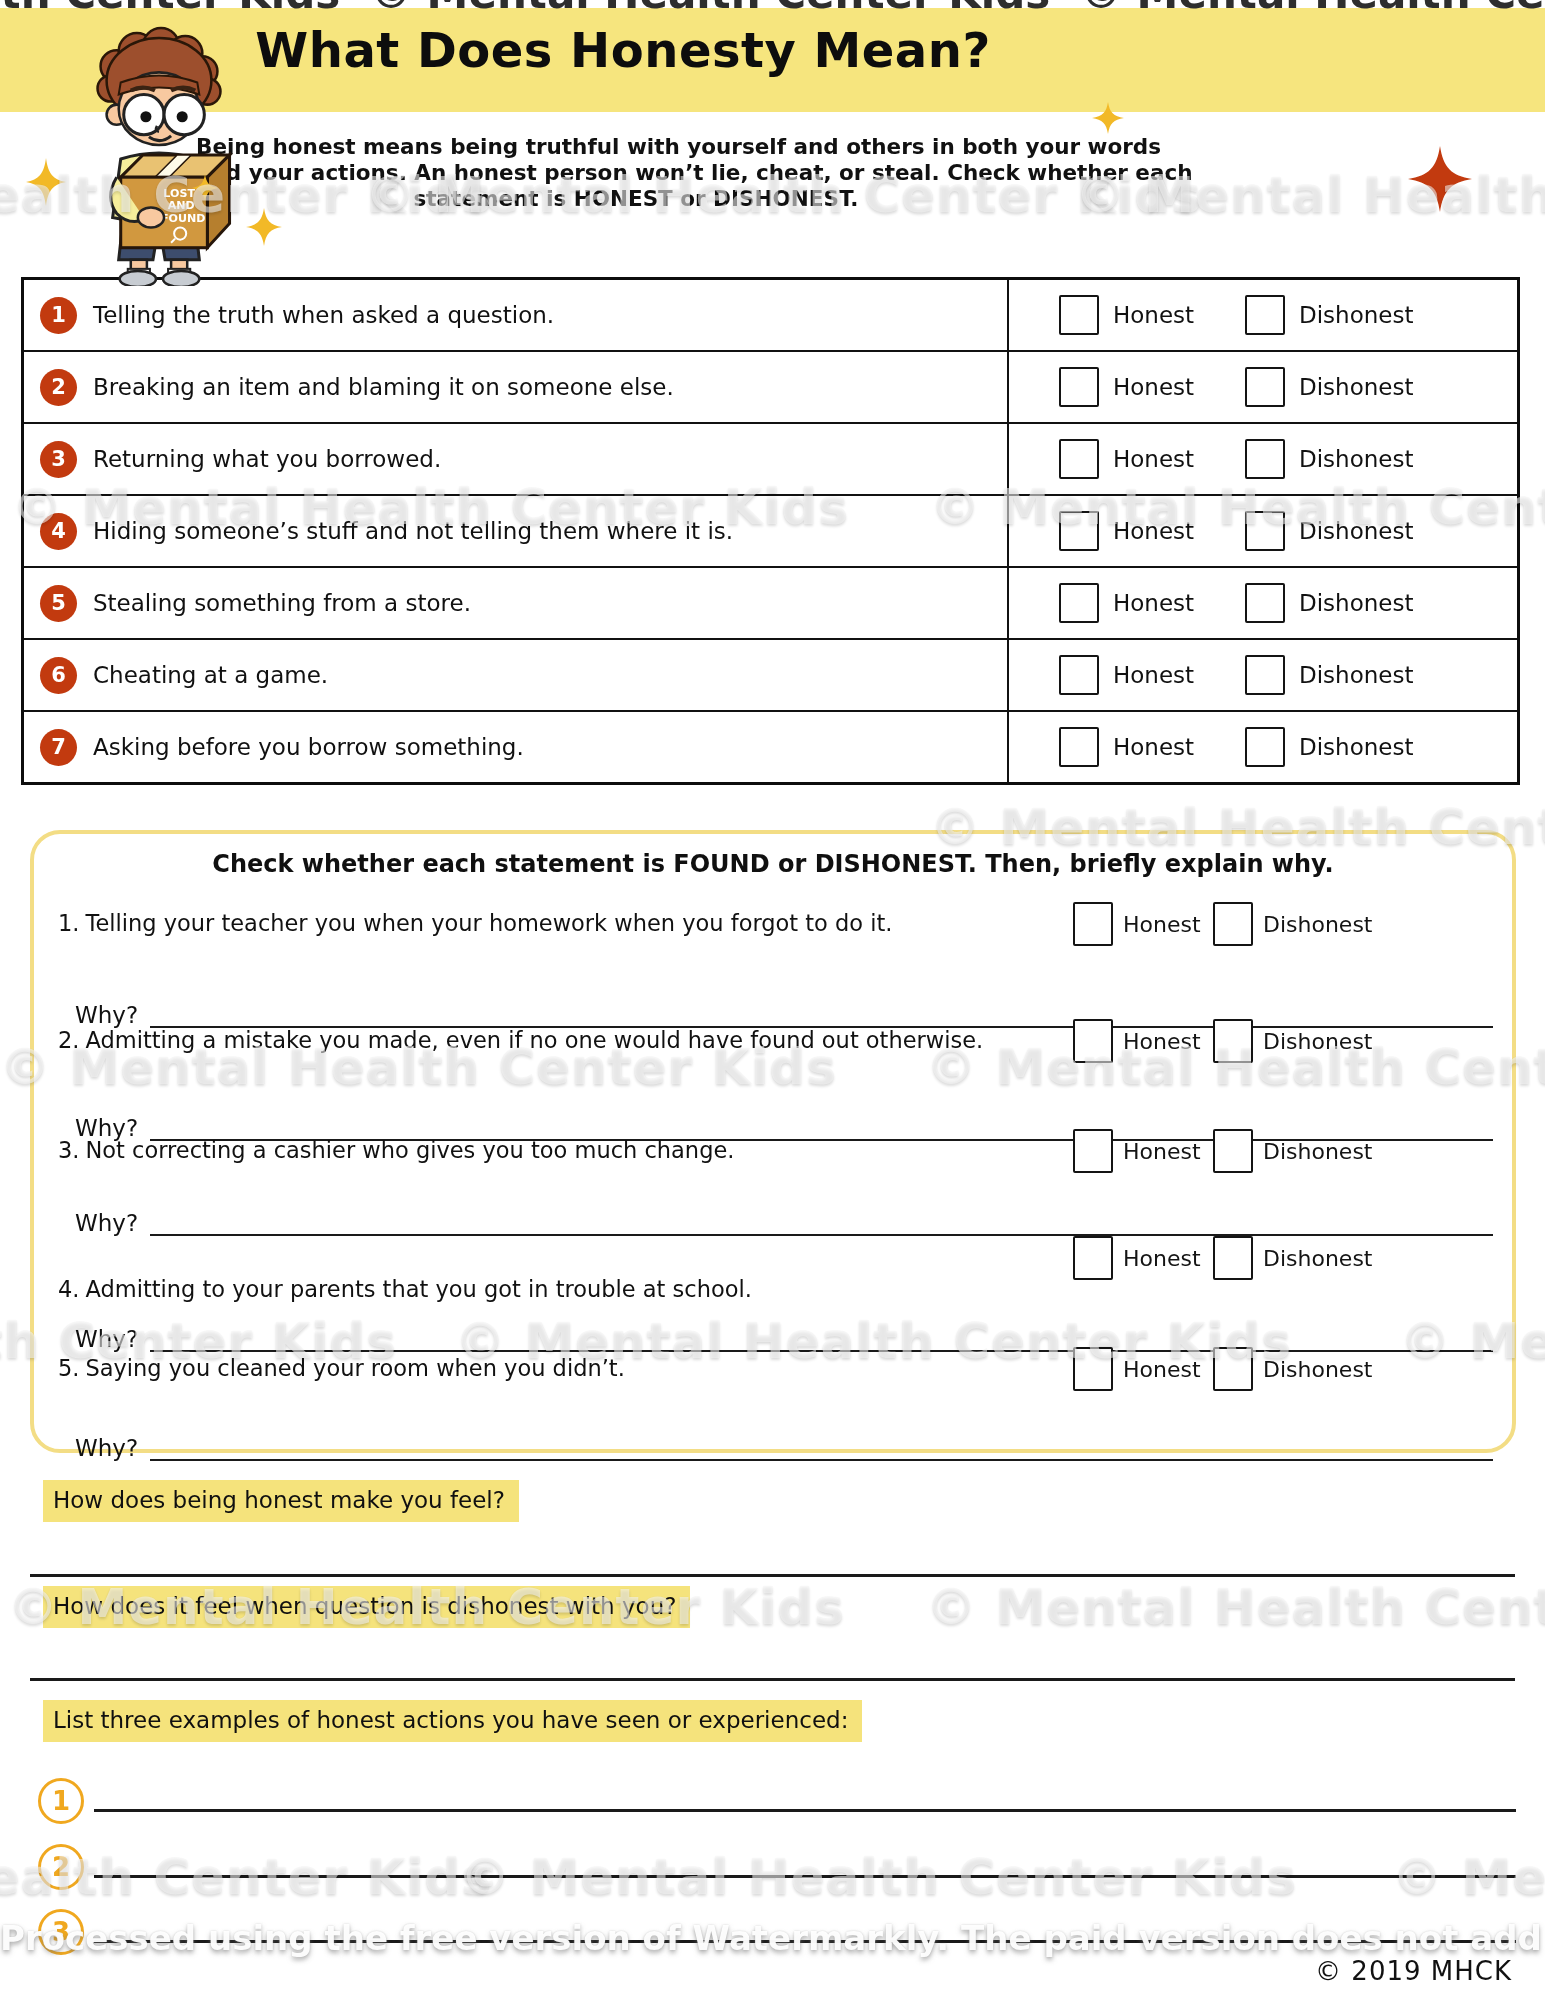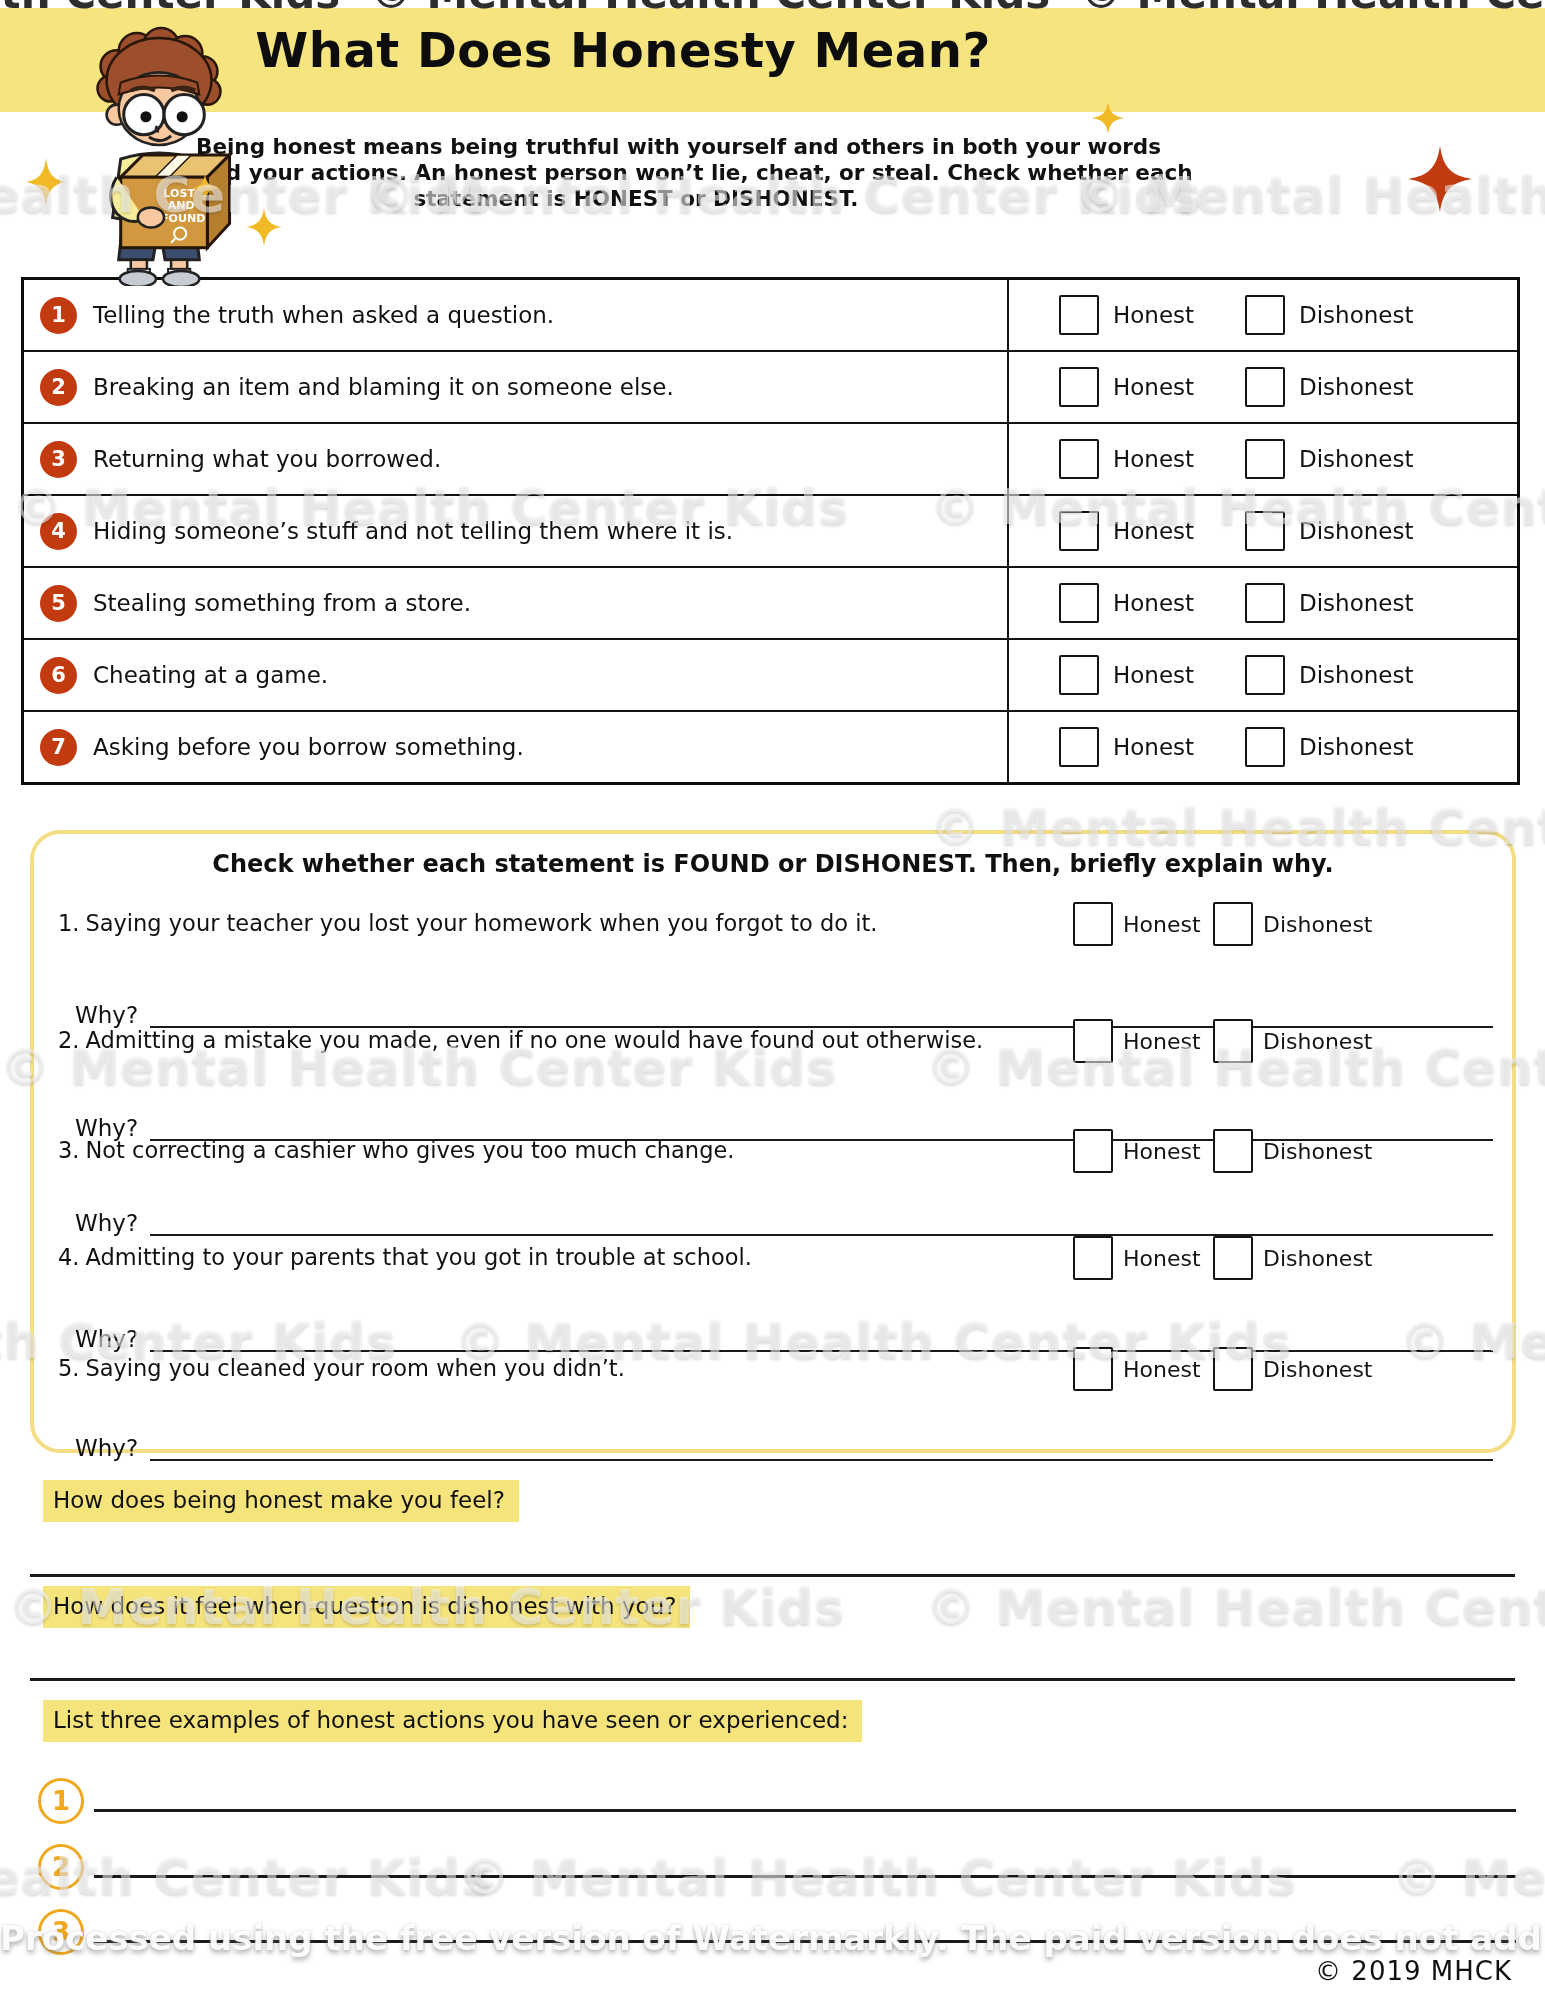--- a/index.html
+++ b/index.html
@@ -302,21 +302,21 @@
         <span class="cb"></span>
         <span class="cblabel dis">Dishonest</span>
       </div>
     </div>
   </div>
 
   <div class="roundbox"></div>
   <div class="s2heading">Check whether each statement is FOUND or DISHONEST. Then, briefly explain why.</div>
 
   <div class="s2stmt" style="top:910px">
-    <span class="s2num">1.</span><span>Saying your teacher you lost your homework when you forgot to do it.</span>
+    <span class="s2num">1.</span><span>Telling your teacher you when your homework when you forgot to do it.</span>
   </div>
   <div class="s2cbs" style="top:902px">
     <span class="cb"></span>
     <span class="lab1">Honest</span>
     <span class="cb"></span>
     <span class="lab2">Dishonest</span>
   </div>
   <div class="whyrow" style="top:972px">
     <span class="whylabel">Why?</span>
     <span class="whyline"></span>
@@ -343,21 +343,21 @@
     <span class="cb"></span>
     <span class="lab1">Honest</span>
     <span class="cb"></span>
     <span class="lab2">Dishonest</span>
   </div>
   <div class="whyrow" style="top:1180px">
     <span class="whylabel">Why?</span>
     <span class="whyline"></span>
   </div>
 
-  <div class="s2stmt" style="top:1244px">
+  <div class="s2stmt" style="top:1276px">
     <span class="s2num">4.</span><span>Admitting to your parents that you got in trouble at school.</span>
   </div>
   <div class="s2cbs" style="top:1236px">
     <span class="cb"></span>
     <span class="lab1">Honest</span>
     <span class="cb"></span>
     <span class="lab2">Dishonest</span>
   </div>
   <div class="whyrow" style="top:1296px">
     <span class="whylabel">Why?</span>

